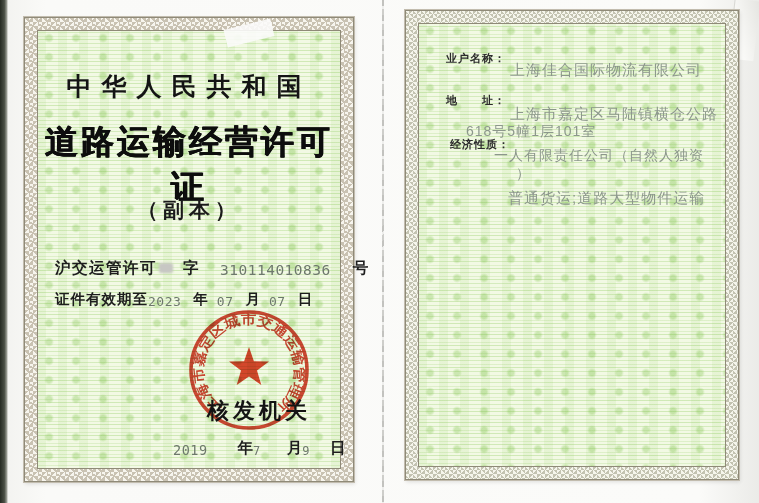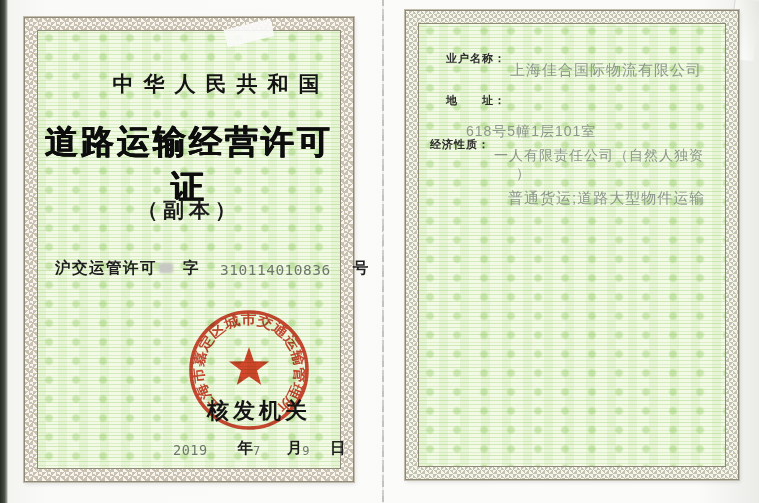--- a/index.html
+++ b/index.html
@@ -64,21 +64,21 @@
   .crease {
     position: absolute; left: 188px; top: -6px; width: 48px; height: 18px;
     background: #fbfbf9; transform: rotate(-14deg); opacity: 0.9;
   }
 
   
   .abs { position: absolute; }
   .center { left: 0; width: 100%; text-align: center; }
   .country {
     top: 40px; font-family: "DejaVu Serif", serif;
-    font-size: 21px; font-weight: 700; letter-spacing: 10px; color: #141414; margin-left: 32px;
+    font-size: 25px; font-weight: 700; letter-spacing: 10px; color: #141414;
   }
   .permit-title {
     top: 90px; font-size: 33px; font-weight: 900; letter-spacing: 3px; color: #0d0d0d;
     text-shadow: 0.6px 0 0 #0d0d0d, -0.6px 0 0 #0d0d0d;
   }
   .copy-subtitle {
     top: 166px; font-family: "DejaVu Serif", serif;
     font-size: 21px; font-weight: 600; letter-spacing: 5px; color: #1a1a1a;
   }
   .license-line { top: 228px; left: 18px; font-size: 15.5px; font-weight: 700; letter-spacing: 1.5px; color: #1d1d1d; white-space: nowrap; }
@@ -134,20 +134,23 @@
         <div class="abs center country">中华人民共和国</div>
 
         <div class="abs center permit-title">道路运输经营许可证</div>
 
         <div class="abs center copy-subtitle">（副本）</div>
 
         <div class="abs license-line">
           <span>沪交运管许可</span><span class="smudge"></span><span class="gap-s">字</span><span class="typed num-main">310114010836</span><span class="gap-l">号</span>
         </div>
 
+        <div class="abs validity-line">
+          <span>证件有效期至</span><span class="typed" style="font-size:13px">2023</span><span class="gap-m">年</span><span class="typed gap-s" style="font-size:13px">07</span><span class="gap-m">月</span><span class="typed gap-s" style="font-size:13px">07</span><span class="gap-m">日</span>
+        </div>
 
         <svg class="abs stamp" viewBox="0 0 124 124" xmlns="http://www.w3.org/2000/svg">
           <circle cx="62" cy="62" r="58" fill="none" stroke="#d23c28" stroke-width="3.6"></circle>
           <polygon fill="#dd3a20" points="62,39 57.1,53.2 42,53.5 54,62.6 49.7,77 62,68.4 74.3,77 70,62.6 82,53.5 66.9,53.2"></polygon>
           <path id="stamp-arc" d="M 34.9,99.2 A 46 46 0 1 1 89.1,99.2" fill="none"></path>
           <text font-size="13.5" fill="#cf3a26" font-weight="700" font-family="Liberation Sans, sans-serif">
             <textPath href="#stamp-arc" textLength="230" lengthAdjust="spacingAndGlyphs">上海市嘉定区城市交通运输管理所</textPath>
           </text>
         </svg>
 
@@ -162,23 +165,24 @@
   </div>
 
   <div class="page page-right">
     <div class="frame frame-right">
       <div class="guilloche">
 
         <div class="abs field-label" style="left:28px; top:28px">业户名称：</div>
         <div class="abs field-value" style="left:92px; top:38px">上海佳合国际物流有限公司</div>
 
         <div class="abs field-label" style="left:28px; top:70px">地　　址：</div>
+        <div class="abs field-value" style="left:92px; top:82px">上海市嘉定区马陆镇横仓公路</div>
         <div class="abs field-value fv-sm" style="left:48px; top:100px">618号5幢1层101室</div>
 
-        <div class="abs field-label" style="left:12px; top:114px">经济性质：</div>
+        <div class="abs field-label" style="left:32px; top:114px">经济性质：</div>
         <div class="abs field-value fv-sm" style="left:76px; top:124px">一人有限责任公司（自然人独资</div>
         <div class="abs field-value fv-sm" style="left:98px; top:142px">）</div>
 
         <div class="abs field-value" style="left:90px; top:166px">普通货运;道路大型物件运输</div>
 
       </div>
     </div>
   </div>
 </div>
 

